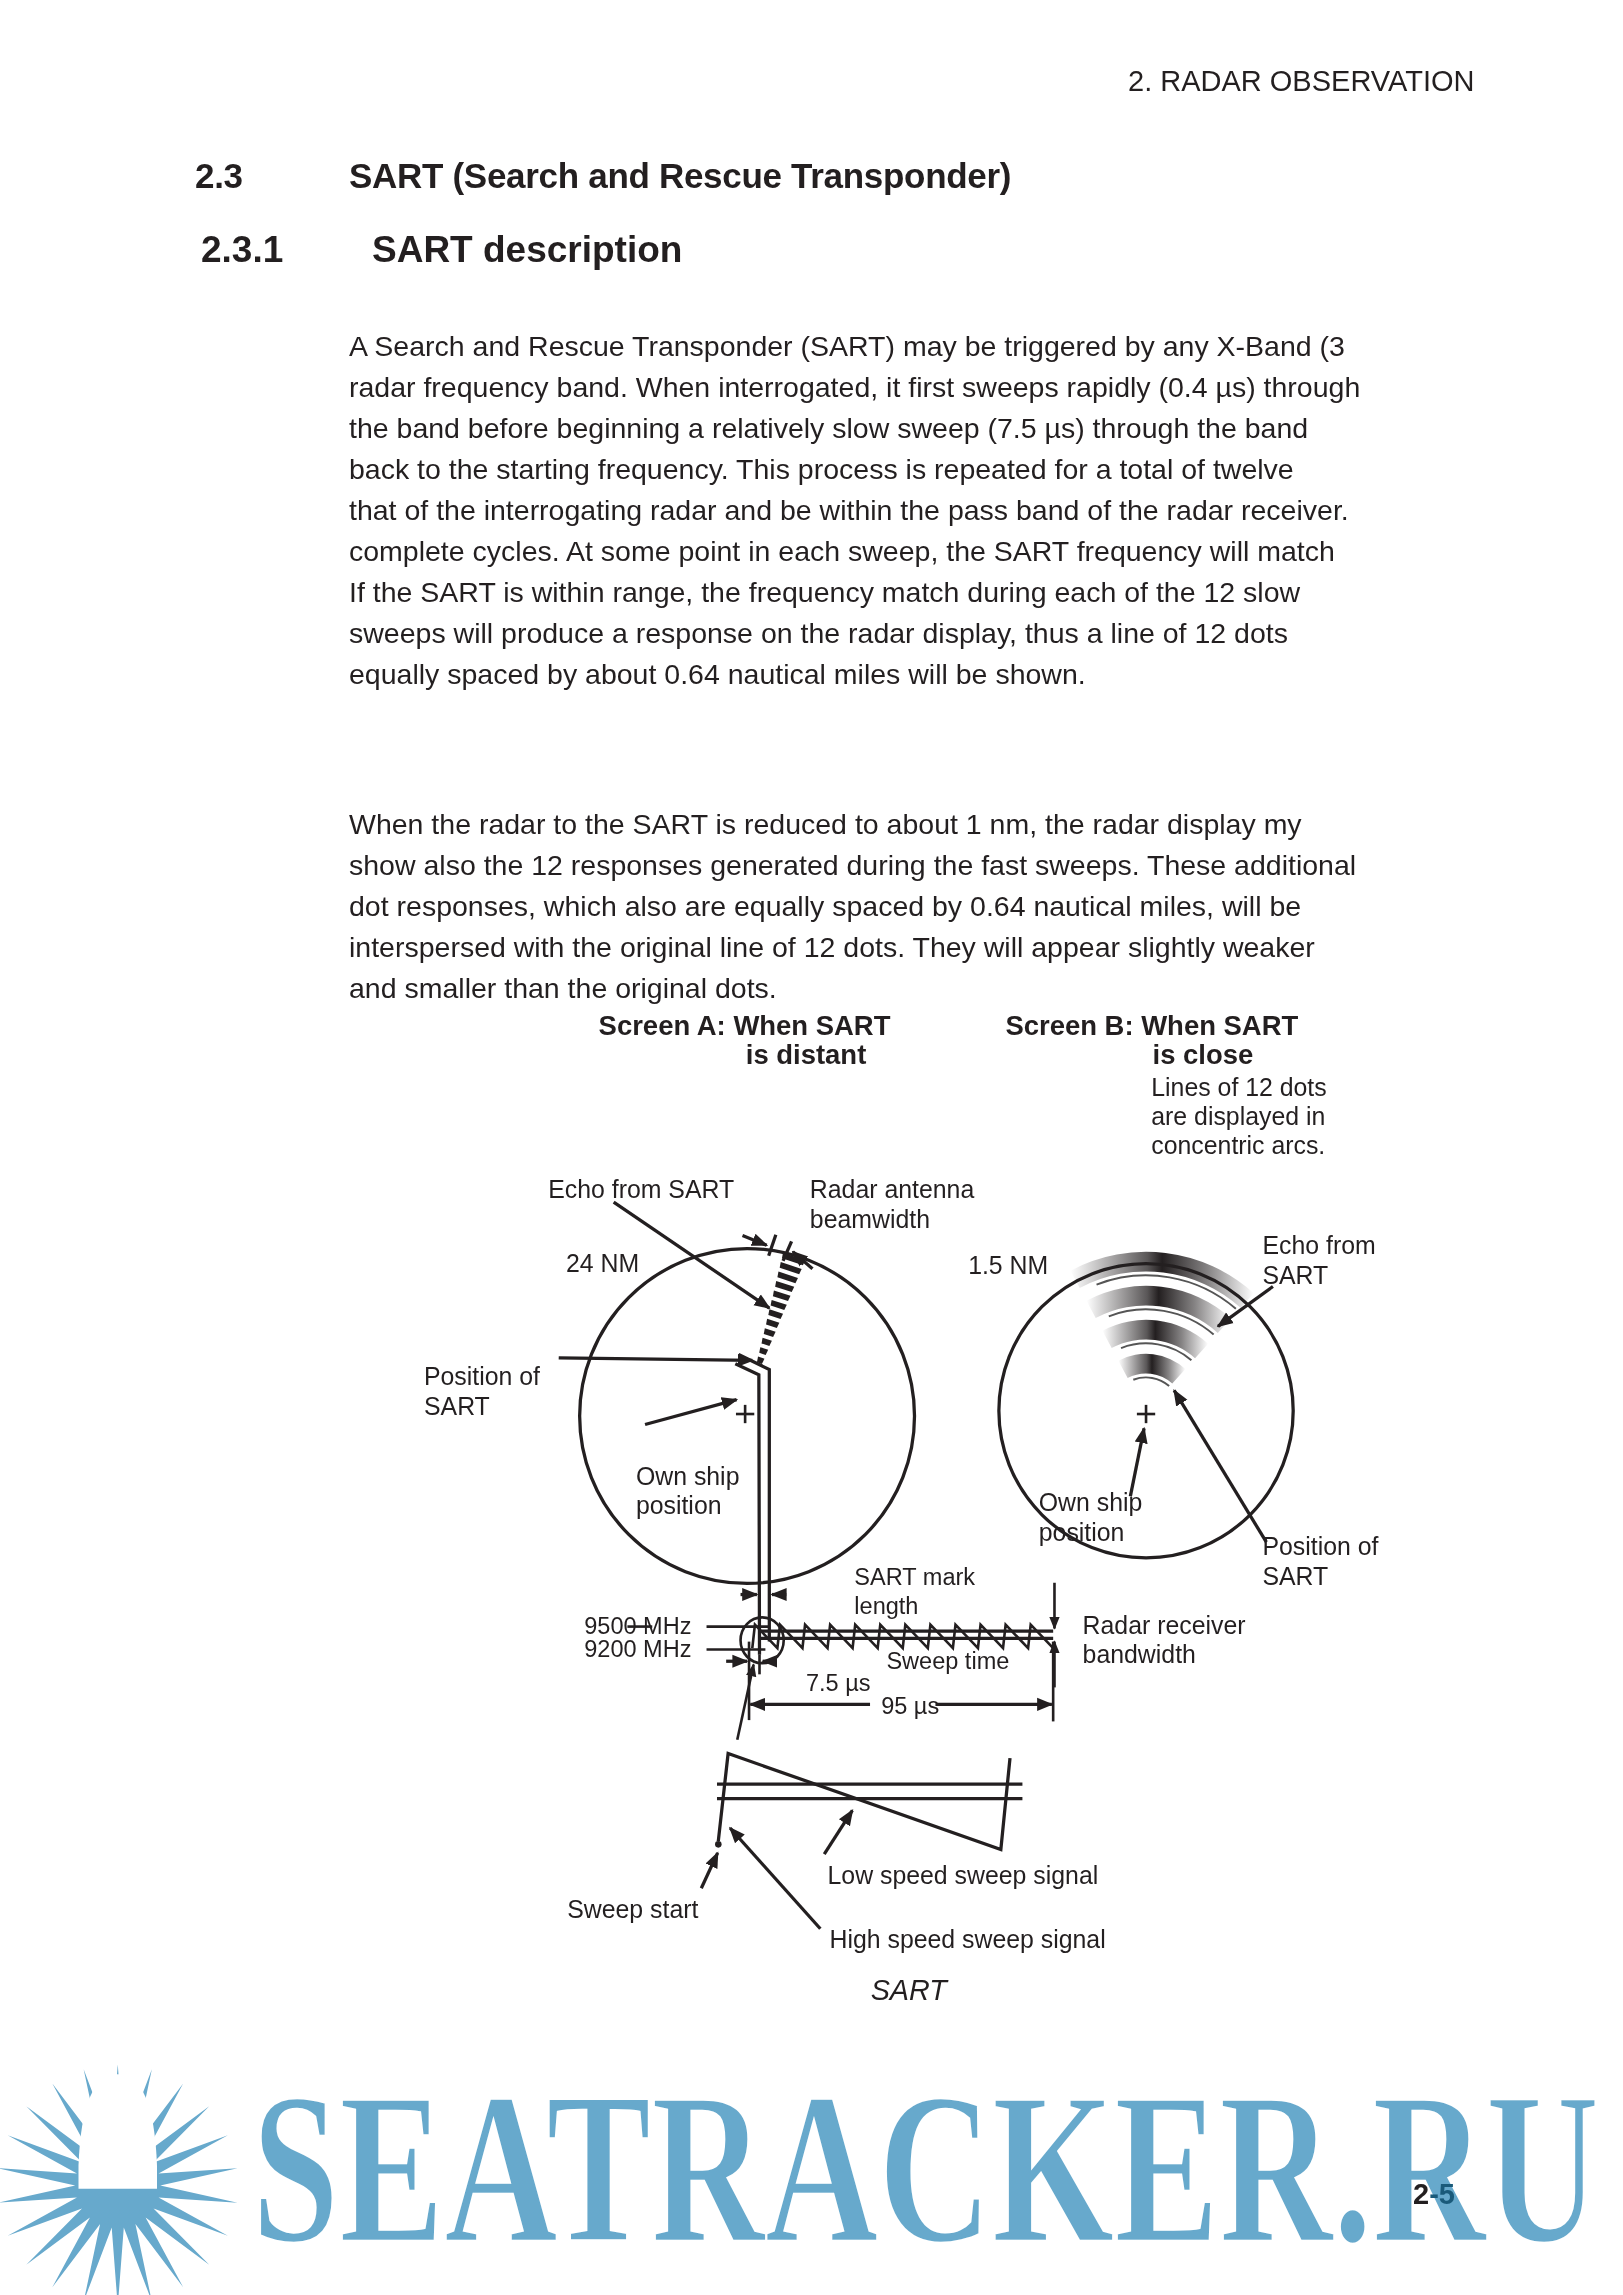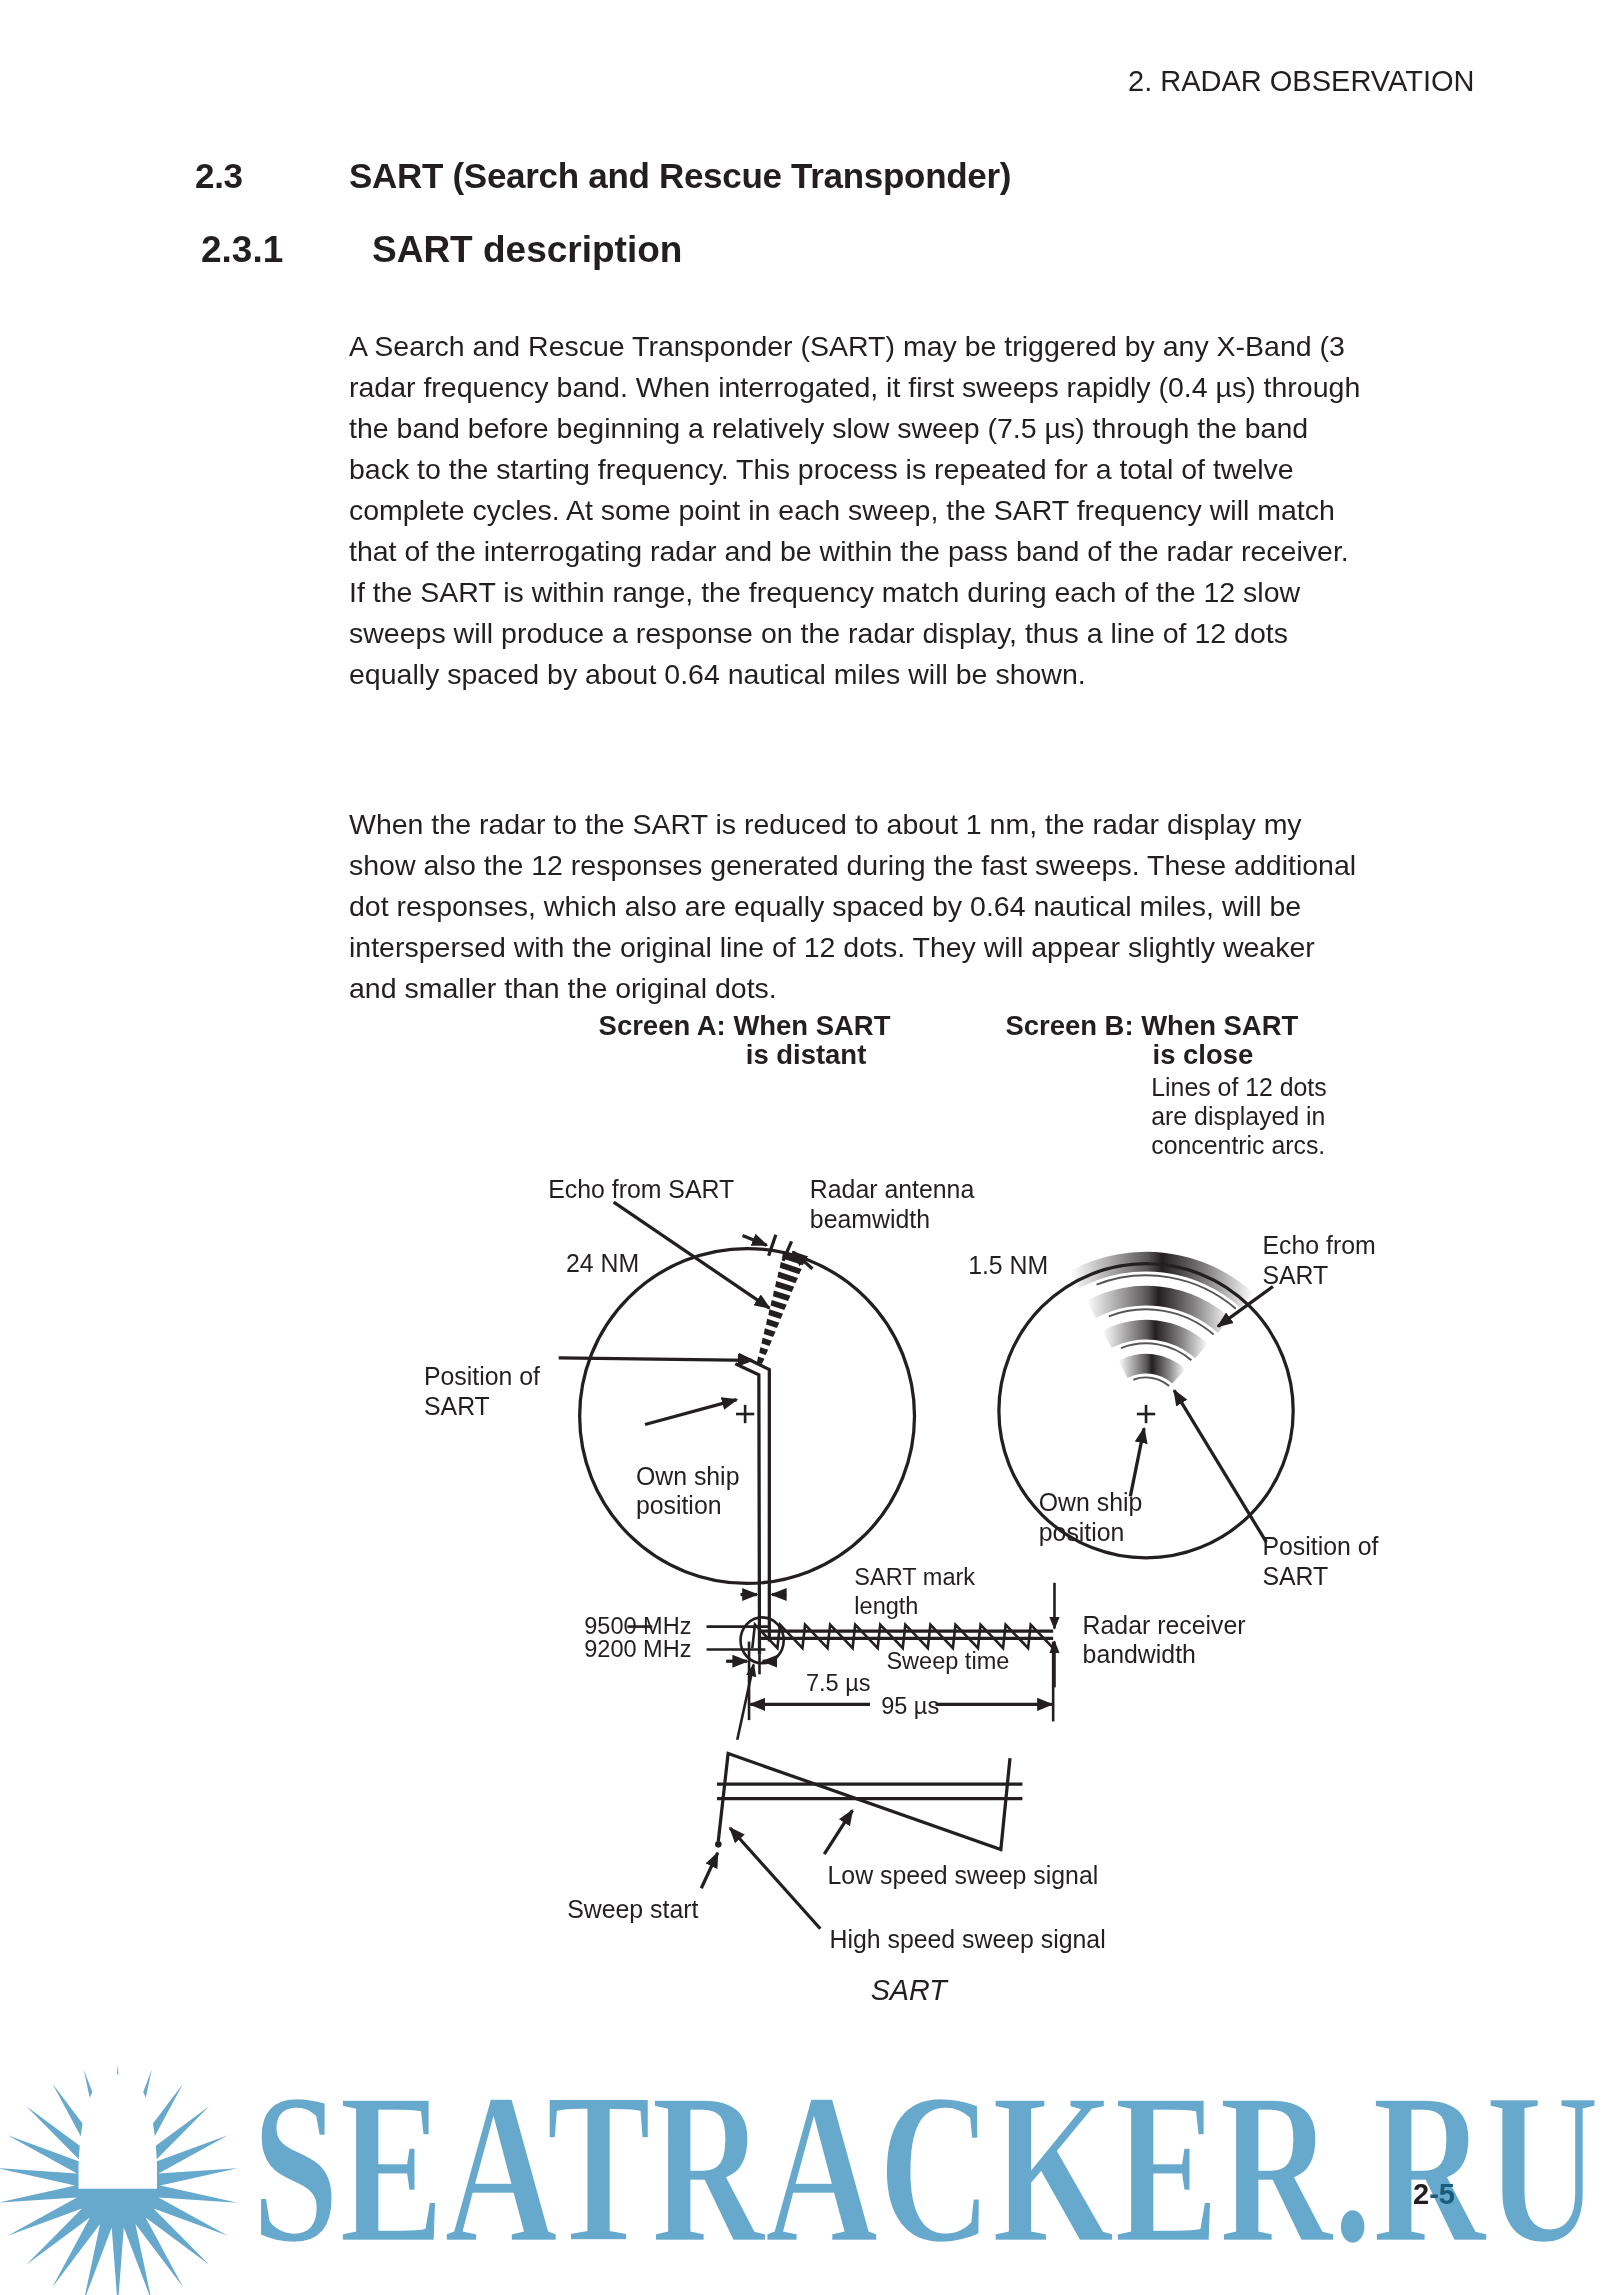--- a/index.html
+++ b/index.html
@@ -33,22 +33,22 @@
 <div class="abs h1 h1-text">SART (Search and Rescue Transponder)</div>
 
 <div class="abs h2 h2-num">2.3.1</div>
 <div class="abs h2 h2-text">SART description</div>
 
 <div class="abs body-para para1">
   <span class="ln">A Search and Rescue Transponder (SART) may be triggered by any X-Band (3</span>
   <span class="ln">radar frequency band. When interrogated, it first sweeps rapidly (0.4 µs) through</span>
   <span class="ln">the band before beginning a relatively slow sweep (7.5 µs) through the band</span>
   <span class="ln">back to the starting frequency. This process is repeated for a total of twelve</span>
+  <span class="ln">that of the interrogating radar and be within the pass band of the radar receiver.</span>
   <span class="ln">complete cycles. At some point in each sweep, the SART frequency will match</span>
-  <span class="ln">that of the interrogating radar and be within the pass band of the radar receiver.</span>
   <span class="ln">If the SART is within range, the frequency match during each of the 12 slow</span>
   <span class="ln">sweeps will produce a response on the radar display, thus a line of 12 dots</span>
   <span class="ln">equally spaced by about 0.64 nautical miles will be shown.</span>
 </div>
 
 <div class="abs body-para para2">
   <span class="ln">When the radar to the SART is reduced to about 1 nm, the radar display my</span>
   <span class="ln">show also the 12 responses generated during the fast sweeps. These additional</span>
   <span class="ln">dot responses, which also are equally spaced by 0.64 nautical miles, will be</span>
   <span class="ln">interspersed with the original line of 12 dots. They will appear slightly weaker</span>

